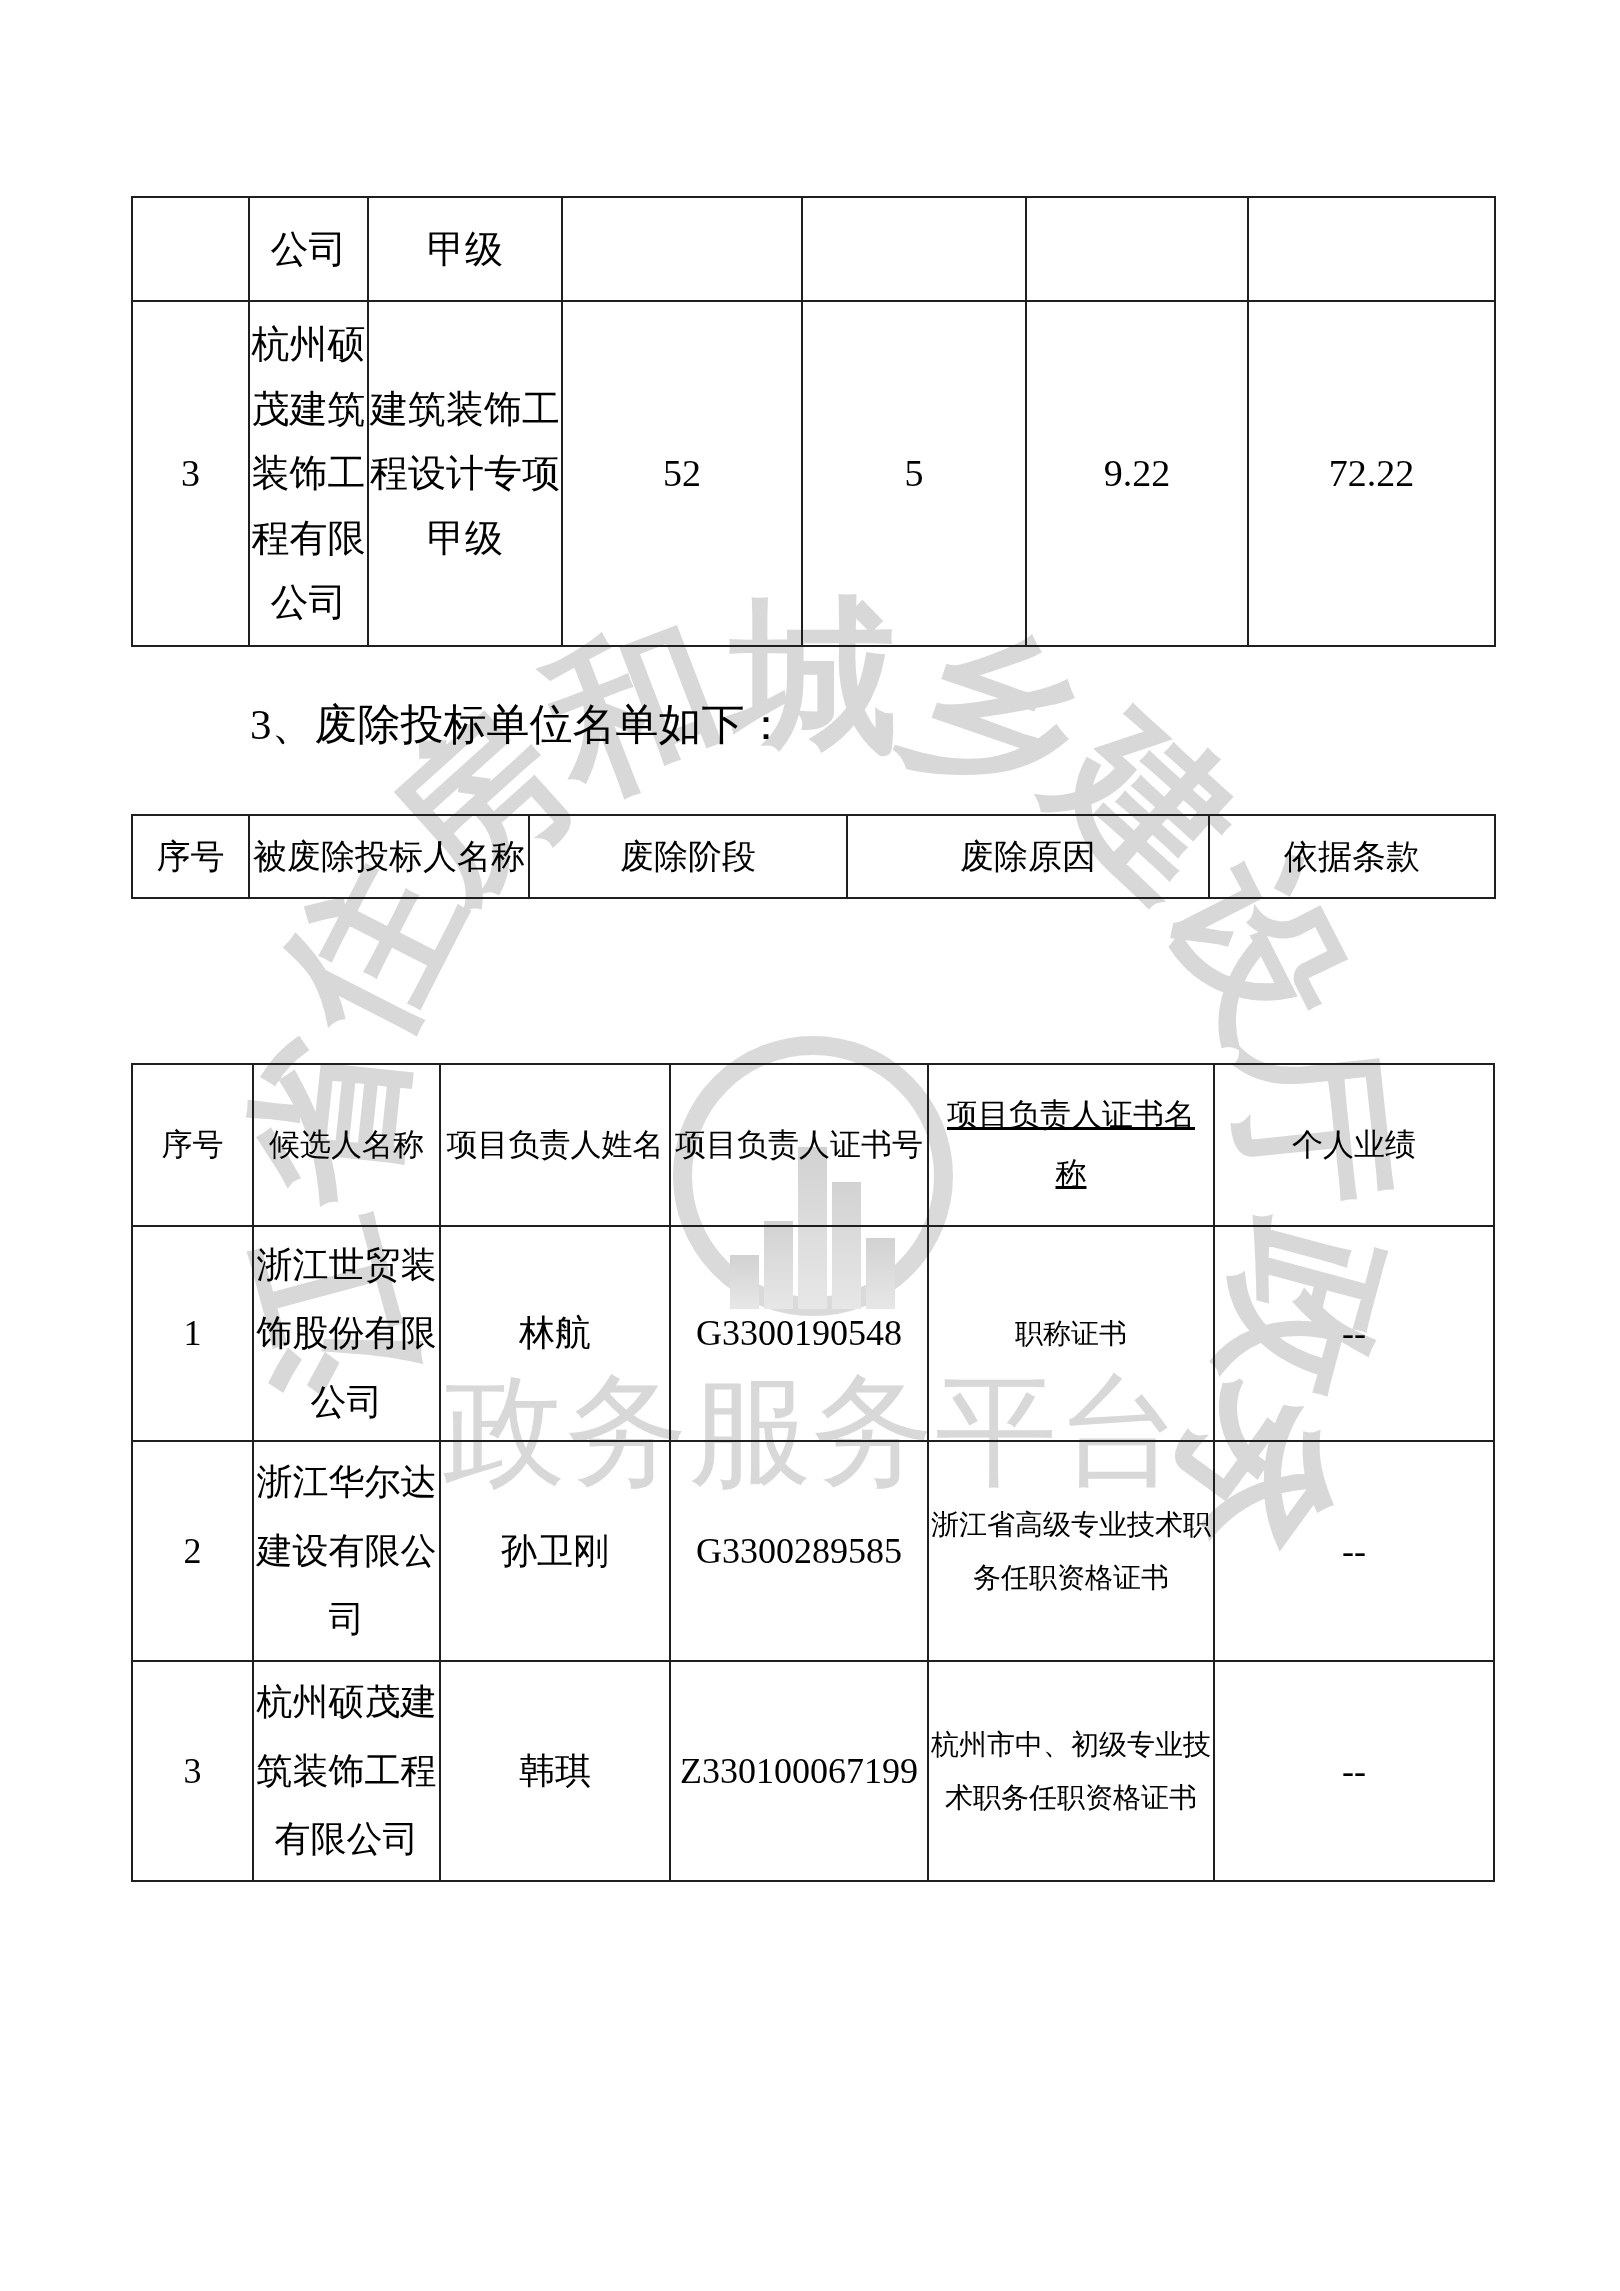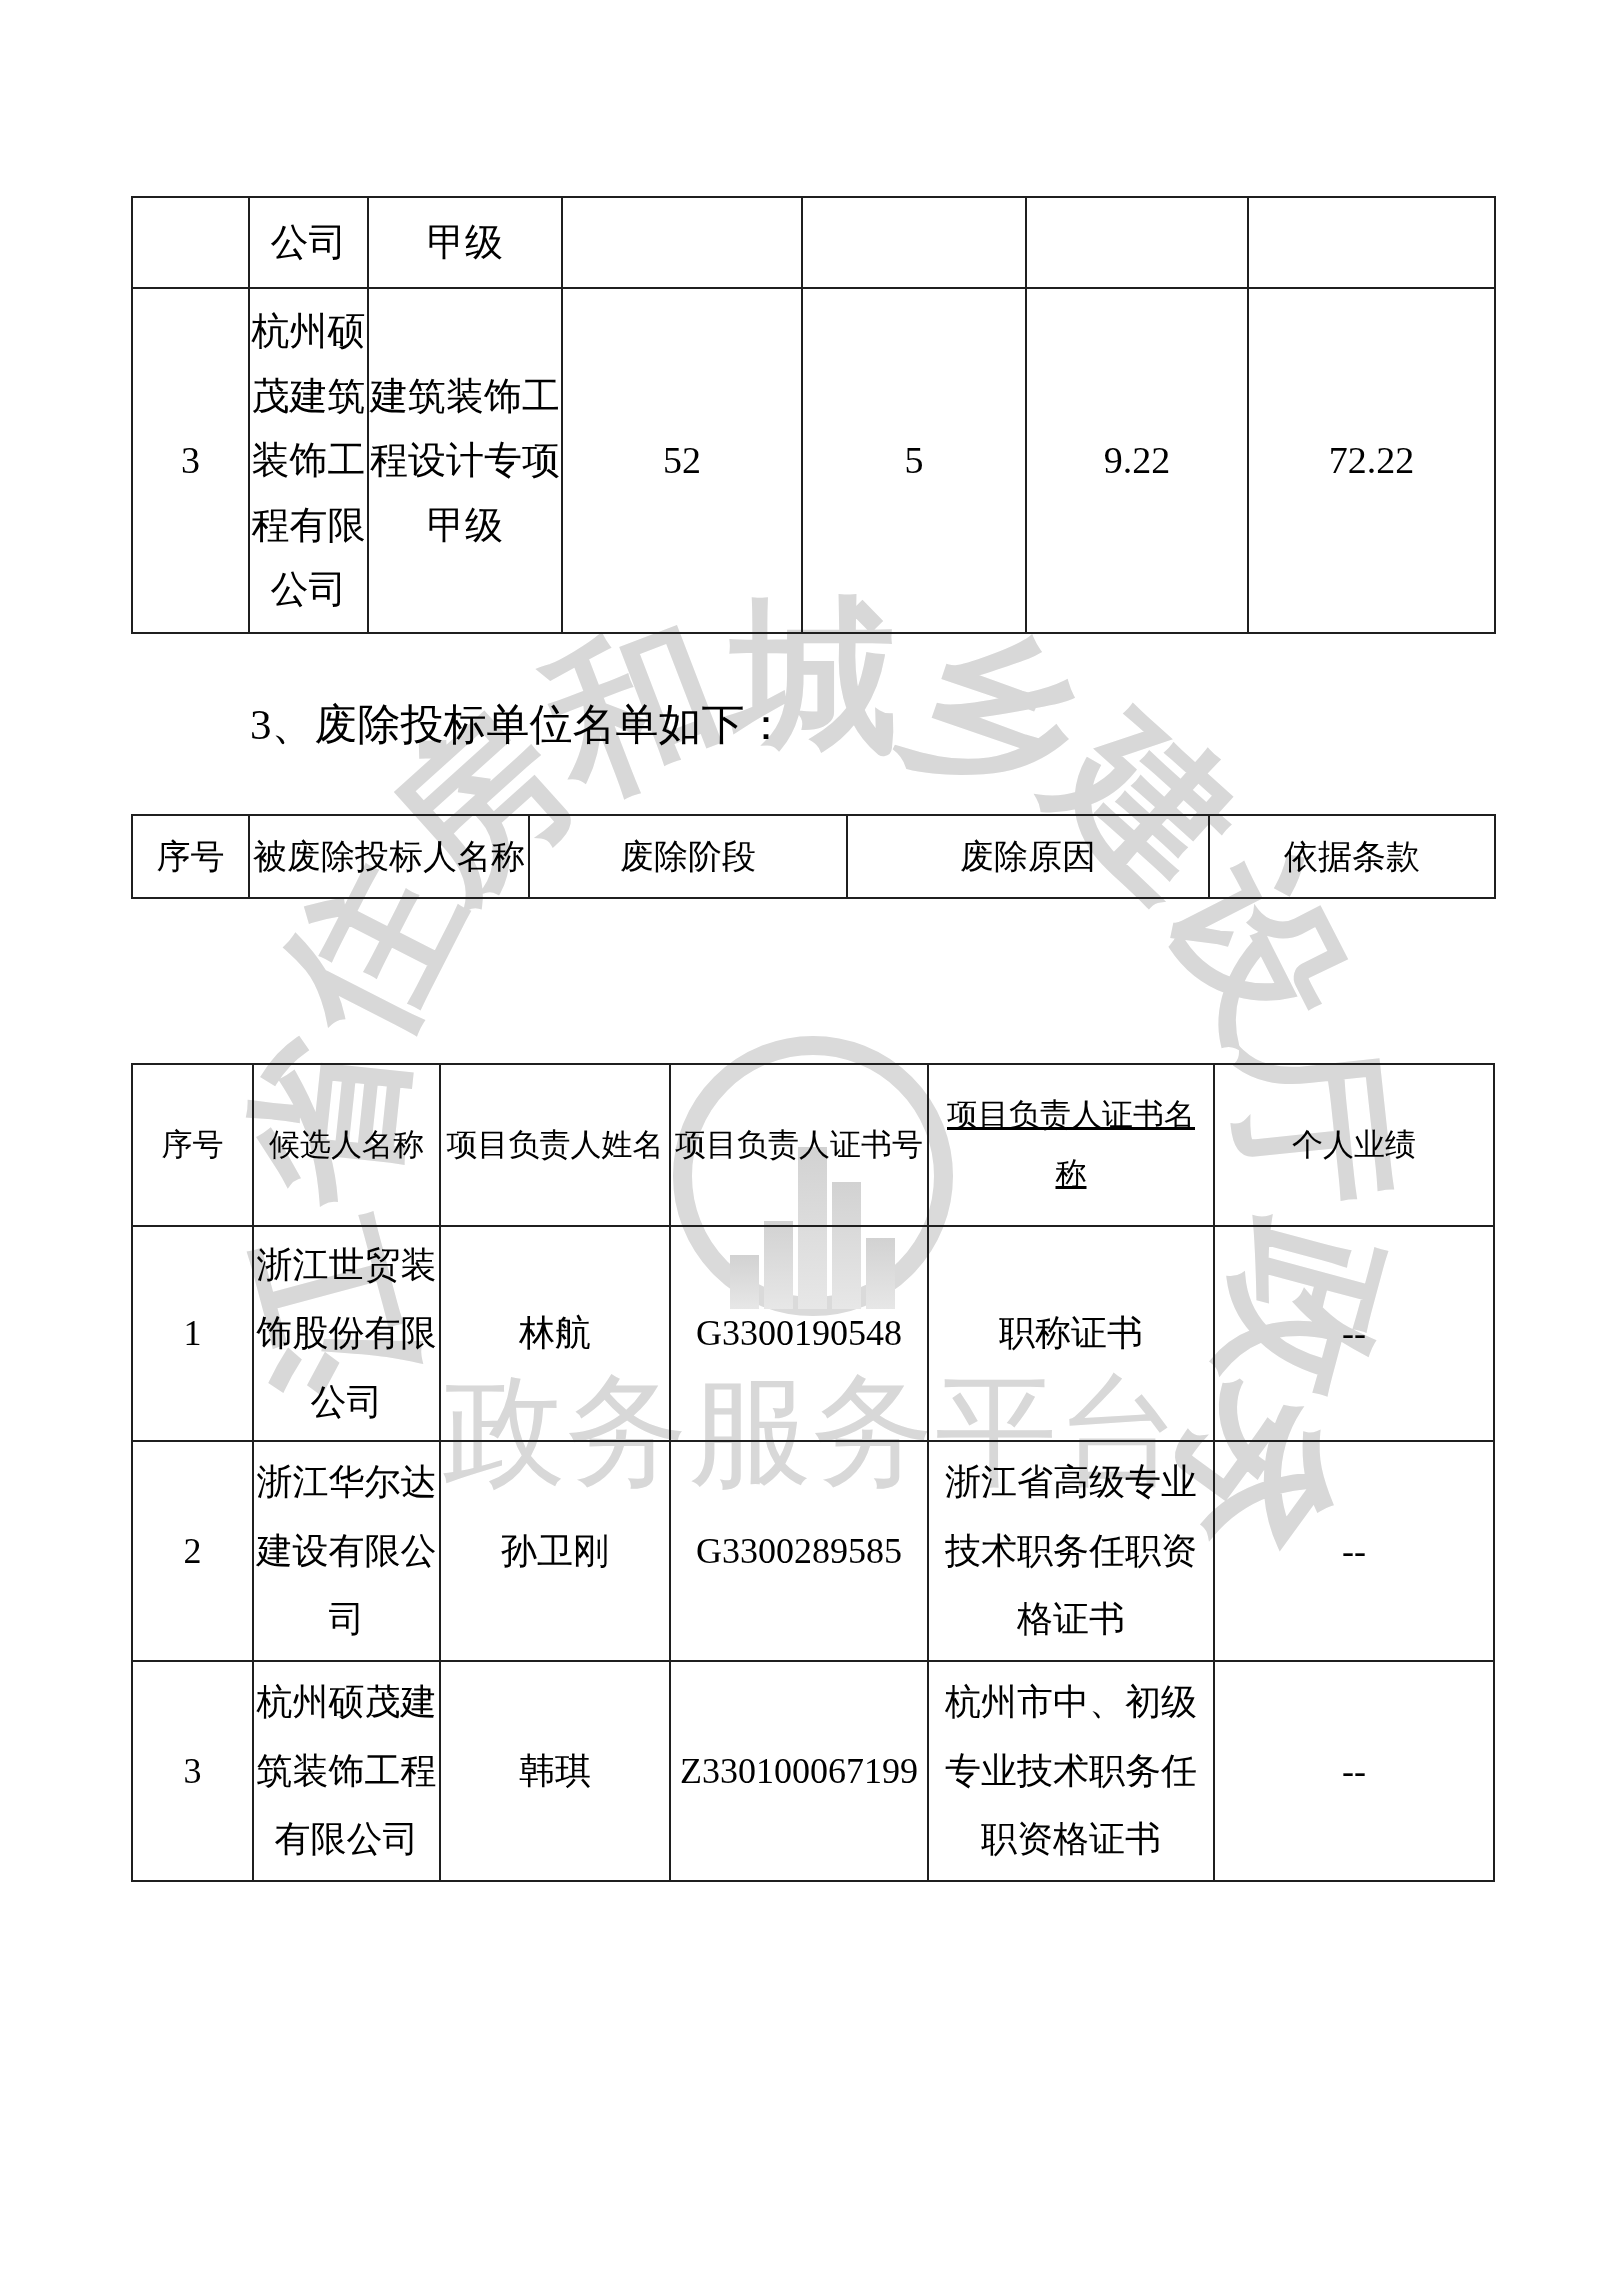--- a/index.html
+++ b/index.html
@@ -66,33 +66,33 @@
     text-align:center;
     vertical-align:middle;
     font-weight:normal;
     padding:0;
     box-sizing:border-box;
     word-break:break-all;
     overflow:hidden;
   }
   
   .t1{left:131px;top:196px;width:1362px;font-size:38px;line-height:1.7;}
-  .t1 .r-carry{height:91px;}
+  .t1 .r-carry{height:104px;}
   .t1 .r-data{height:345px;}
   
   .t2{left:131px;top:814px;width:1362px;font-size:34px;line-height:1.5;}
   .t2 .r-head{height:83px;}
   
   .t3{left:131px;top:1063px;width:1362px;font-size:36px;line-height:1.9;}
   .t3 .r-head{height:162px;}
   .t3 .r-head th{font-size:31px;line-height:1.9;}
   .t3 .r1{height:215px;}
   .t3 .r2{height:220px;}
   .t3 .r3{height:220px;}
-  .t3 .cert-name{font-size:36px;}
+  .t3 .cert-name{font-size:28px;}
   .cert-name-head span{display:block;text-decoration:underline;}
   .heading{
     position:absolute;
     left:250px;
     font-size:43px;
     line-height:1.2;
     white-space:nowrap;
   }
   .h3{top:699px;}
   .h4{top:988px;}

